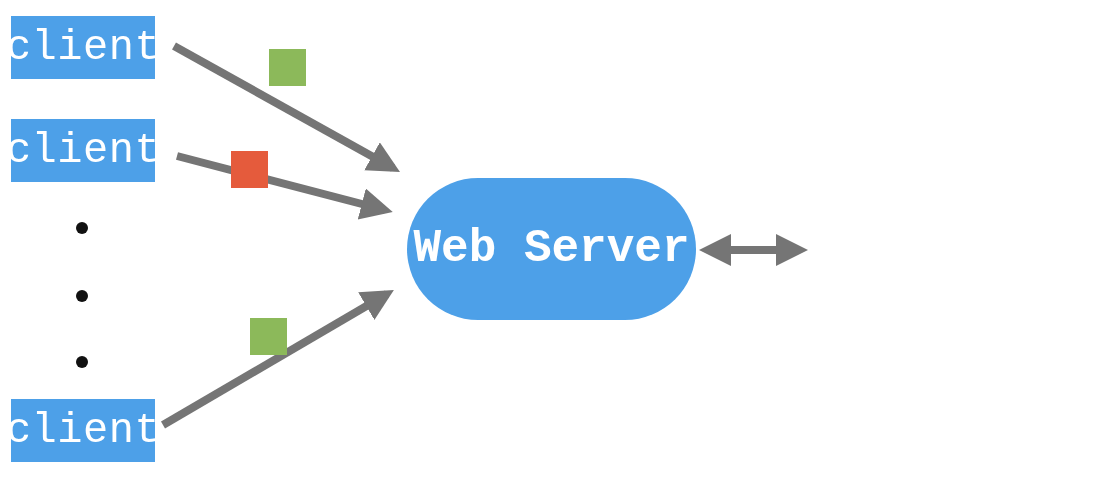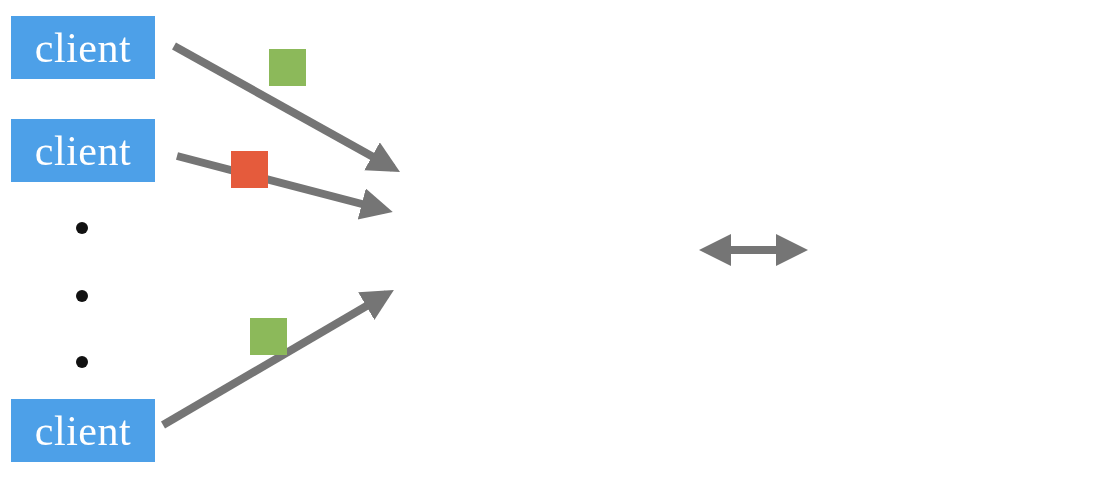--- a/index.html
+++ b/index.html
@@ -11,21 +11,21 @@
     --node-text:#FFFFFF;
     --background:#FFFFFF;
   }
   *{margin:0;padding:0;box-sizing:border-box;}
   html,body{background:var(--background);}
   .stage{
     position:relative;
     width:1110px;height:484px;
     background:var(--background);
     overflow:hidden;
-    font-family:Liberation Serif, serif;
+    font-family:Liberation Mono, monospace;
   }
   .arrow-layer{position:absolute;left:0;top:0;width:1110px;height:484px;}
   .arrow{stroke:var(--arrow-gray);stroke-width:8;fill:none;}
   .arrowhead{fill:var(--arrow-gray);}
   .client-box{
     position:absolute;
     width:144px;height:63px;
     background:var(--node-blue);
     color:var(--node-text);
     display:flex;align-items:center;justify-content:center;
@@ -90,14 +90,17 @@
   </div>
 
   <div class="dot dot-1"></div>
   <div class="dot dot-2"></div>
   <div class="dot dot-3"></div>
 
   <div class="packet packet-green packet-1"></div>
   <div class="packet packet-red packet-2"></div>
   <div class="packet packet-green packet-3"></div>
 
+  <div class="pill web-server">
+    <span>Web Server</span>
+  </div>
 
 </div>
 
 </body></html>

